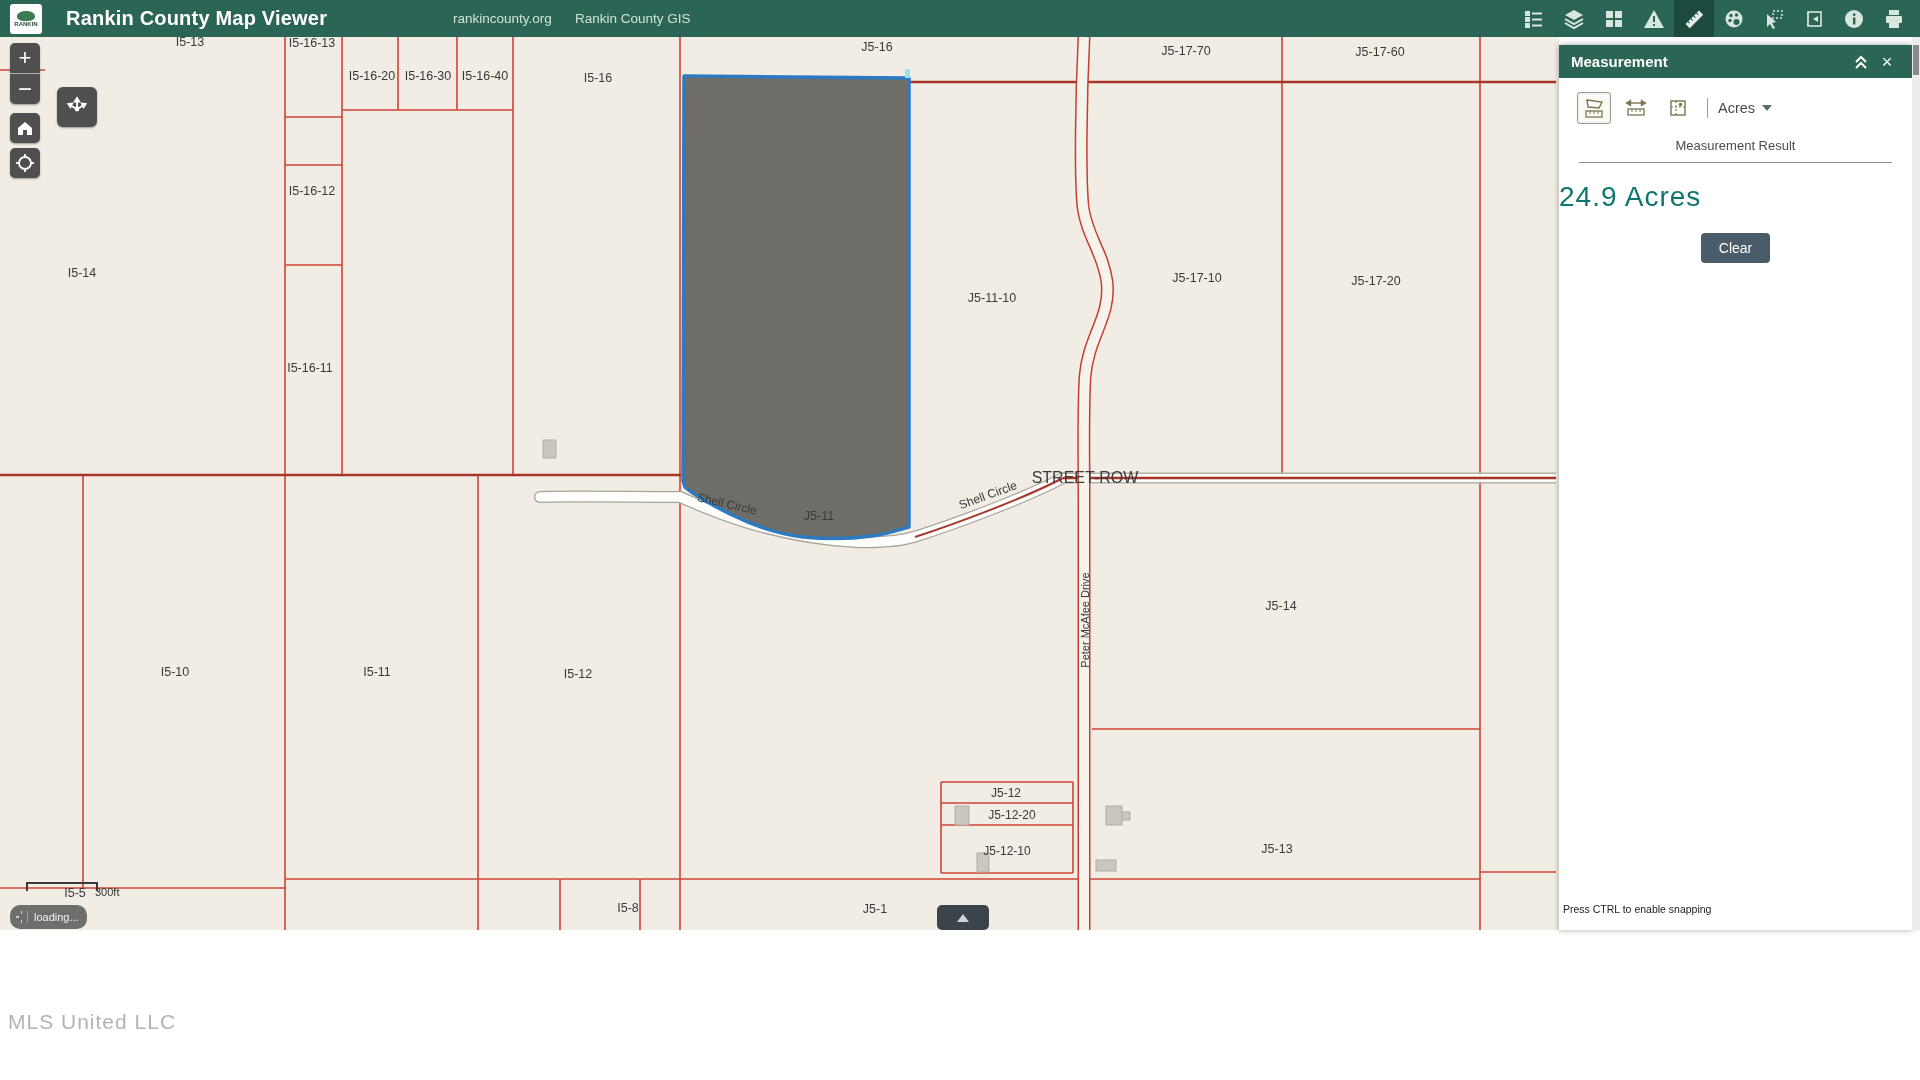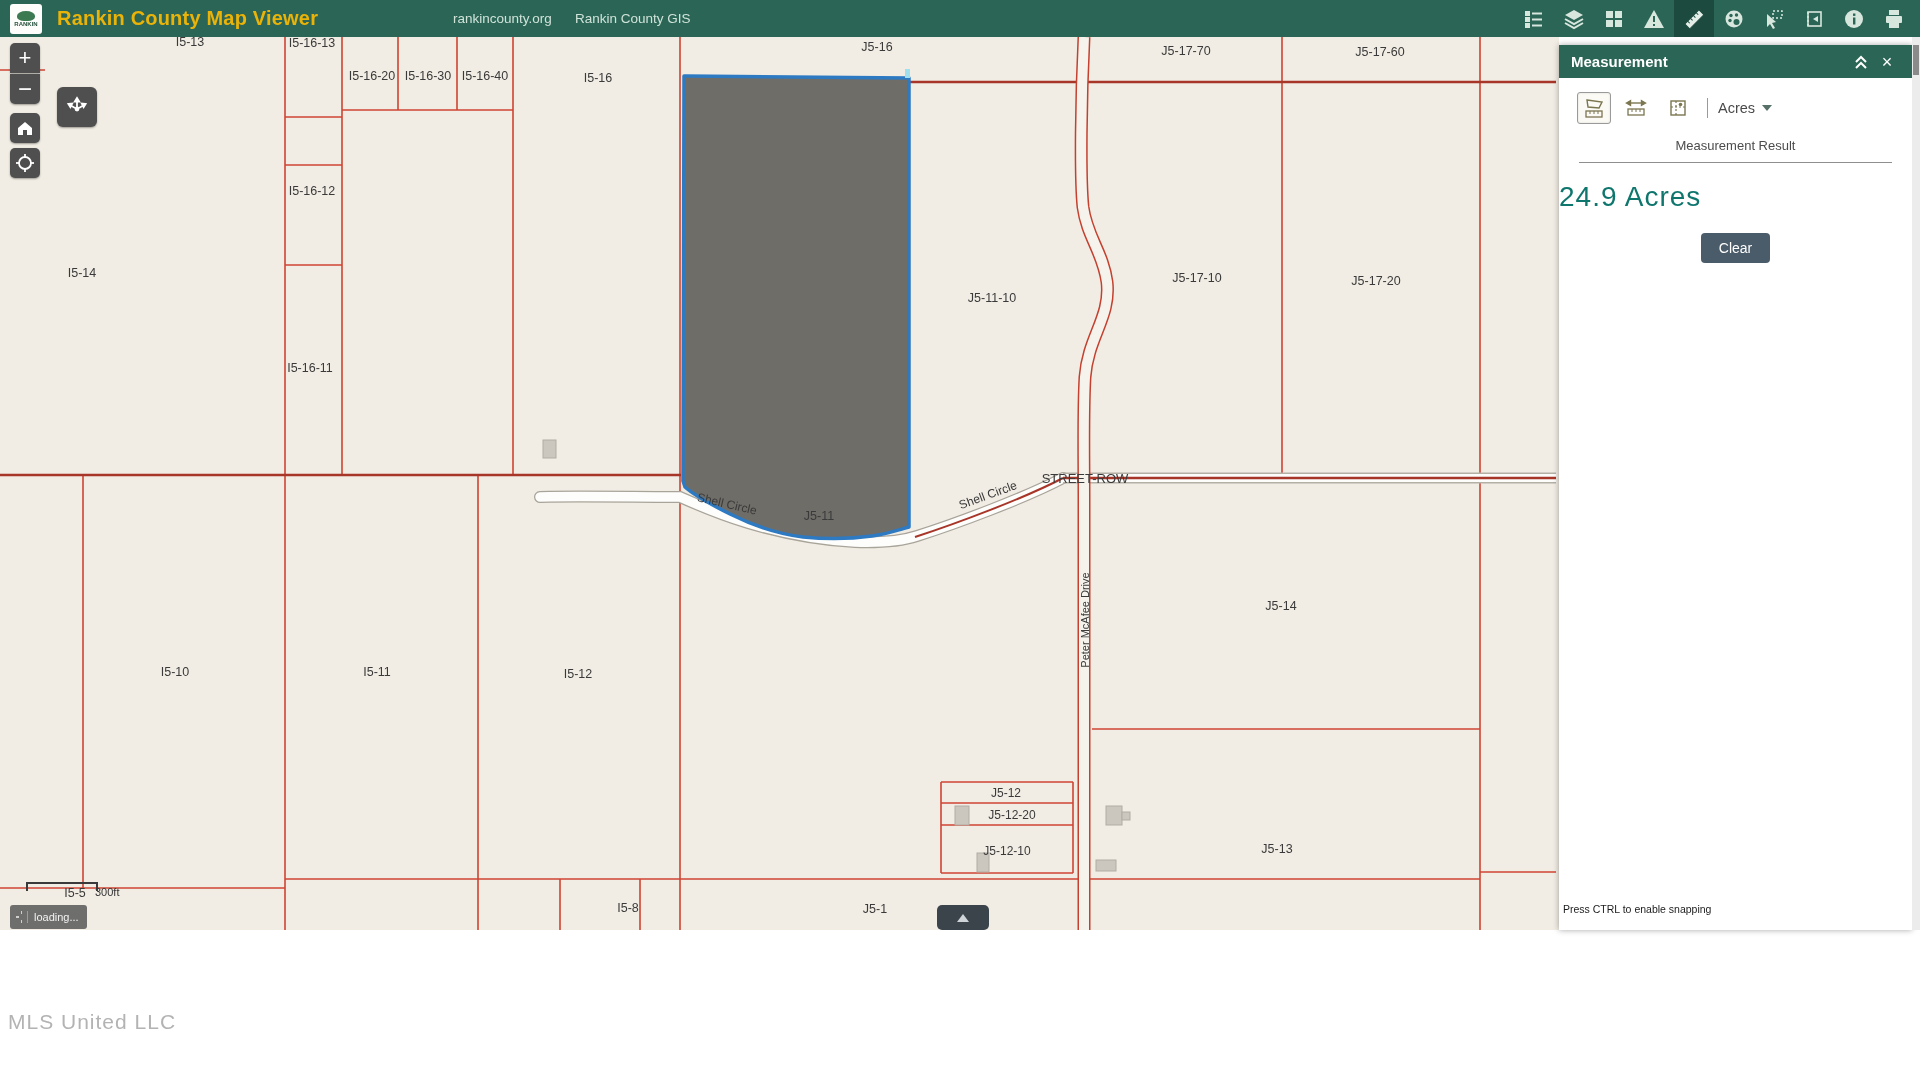--- a/index.html
+++ b/index.html
@@ -6,21 +6,21 @@
   html,body { width:1920px; height:1080px; background:#ffffff; overflow:hidden;
               font-family:"Liberation Sans", sans-serif; }
 
   
   .hdr { position:absolute; left:0; top:0; width:1920px; height:37px; background:#2b6556;
          display:flex; align-items:center; z-index:40; }
   .hdr-logo { width:32px; height:30px; background:#fdfdfb; border-radius:3px; margin-left:10px;
               display:flex; flex-direction:column; align-items:center; justify-content:center; overflow:hidden; }
   .hdr-logo .seal { width:18px; height:10px; background:#3c7a52; border-radius:50% 50% 40% 40%; }
   .hdr-logo .seal-txt { font-size:6px; color:#27523e; font-weight:bold; letter-spacing:0; }
-  .hdr-title { color:#eab308; font-size:20px; font-weight:bold; margin-left:15px; letter-spacing:.2px; }
+  .hdr-title { color:#ffffff; font-size:20px; font-weight:bold; margin-left:24px; letter-spacing:.2px; }
   .hdr-link { color:#cfe3d8; font-size:13.5px; text-decoration:none; position:absolute; top:11px; }
   .hdr-link.l1 { left:453px; } .hdr-link.l2 { left:575px; }
   .hdr-tools { position:absolute; right:6px; top:0; height:37px; display:flex; }
   .tool { width:40px; height:37px; display:flex; align-items:center; justify-content:center; cursor:pointer; }
   .tool.active { background:#1d4a3e; }
   .tool svg { display:block; }
 
   
   .map { position:absolute; left:0; top:37px; width:1559px; height:893px; background:#f1ede4; overflow:hidden; }
   .maplabel { position:absolute; color:#3a3a3a; font-size:12.5px; white-space:nowrap;
@@ -44,21 +44,21 @@
   .search input { flex:1; border:none; outline:none; font-size:13.5px; padding:0 8px; color:#444;
                   font-family:"Liberation Sans",sans-serif; }
   .search input::placeholder { color:#9b9b9b; }
   .search .sbtn { width:34px; border-left:1px solid #e3e3e3; display:flex; align-items:center; justify-content:center; cursor:pointer; }
 
   
   .scalebar { position:absolute; left:26px; top:845px; width:72px; height:9px; z-index:15;
               border-top:2px solid #3a3a3a; border-left:2px solid #3a3a3a; border-right:2px solid #3a3a3a; }
   .scaletxt { position:absolute; left:95px; top:849px; font-size:11px; color:#333; z-index:15; }
   .loading { position:absolute; left:10px; top:868px; height:24px; background:rgba(95,95,95,.9);
-             border-radius:3px; display:flex; align-items:center; padding:0 8px 0 6px; z-index:15; }
+             border-radius:10px; display:flex; align-items:center; padding:0 8px 0 6px; z-index:15; }
   .loading .spin { width:12px; height:12px; margin-right:6px; border-right:1px solid #9c9c9c; padding-right:5px; }
   .loading span { color:#f2f2f2; font-size:11px; }
   .attrib { position:absolute; left:985px; top:866px; width:574px; height:27px;
             background:rgba(255,255,255,.78); display:flex; align-items:center; z-index:14; }
   .attrib span { font-size:11px; color:#323232; padding-left:14px; white-space:nowrap; overflow:hidden; }
   .attr-toggle { position:absolute; left:937px; top:868px; width:52px; height:25px; background:#3b444b;
                  border:none; border-radius:5px; display:flex; align-items:center; justify-content:center;
                  cursor:pointer; z-index:15; }
 
   
@@ -240,21 +240,21 @@
       <span class="maplabel" style="left: 598px; top: 41px; transform: translate(-50%, -50%);">I5-16</span>
       <span class="maplabel" style="left: 877px; top: 10px; transform: translate(-50%, -50%);">J5-16</span>
       <span class="maplabel" style="left: 1186px; top: 14px; transform: translate(-50%, -50%);">J5-17-70</span>
       <span class="maplabel" style="left: 1380px; top: 15px; transform: translate(-50%, -50%);">J5-17-60</span>
       <span class="maplabel" style="left: 312px; top: 154px; transform: translate(-50%, -50%);">I5-16-12</span>
       <span class="maplabel" style="left: 310px; top: 331px; transform: translate(-50%, -50%);">I5-16-11</span>
       <span class="maplabel" style="left: 82px; top: 236px; transform: translate(-50%, -50%);">I5-14</span>
       <span class="maplabel" style="left: 992px; top: 261px; transform: translate(-50%, -50%);">J5-11-10</span>
       <span class="maplabel" style="left: 1197px; top: 241px; transform: translate(-50%, -50%);">J5-17-10</span>
       <span class="maplabel" style="left: 1376px; top: 244px; transform: translate(-50%, -50%);">J5-17-20</span>
-      <span class="maplabel" style="left: 1085px; top: 441px; font-size: 13px; transform: translate(-50%, -50%);">STREET-ROW</span>
+      <span class="maplabel" style="left: 1085px; top: 441px; font-size: 16px; transform: translate(-50%, -50%);">STREET-ROW</span>
       <span class="maplabel" style="left: 727px; top: 467px; font-size: 12px; transform: translate(-50%, -50%) rotate(13deg);">Shell Circle</span>
       <span class="maplabel" style="left: 988px; top: 458px; font-size: 12px; transform: translate(-50%, -50%) rotate(-20deg);">Shell Circle</span>
       <span class="maplabel" style="left: 819px; top: 479px; transform: translate(-50%, -50%);">J5-11</span>
       <span class="maplabel" style="left: 1085px; top: 583px; font-size: 11px; transform: translate(-50%, -50%) rotate(-90deg);">Peter McAfee Drive</span>
       <span class="maplabel" style="left: 1281px; top: 569px; transform: translate(-50%, -50%);">J5-14</span>
       <span class="maplabel" style="left: 1277px; top: 812px; transform: translate(-50%, -50%);">J5-13</span>
       <span class="maplabel" style="left: 175px; top: 635px; transform: translate(-50%, -50%);">I5-10</span>
       <span class="maplabel" style="left: 377px; top: 635px; transform: translate(-50%, -50%);">I5-11</span>
       <span class="maplabel" style="left: 578px; top: 637px; transform: translate(-50%, -50%);">I5-12</span>
       <span class="maplabel" style="left: 430px; top: 884px; transform: translate(-50%, -50%); margin-top: 35px;">I5-7</span>

